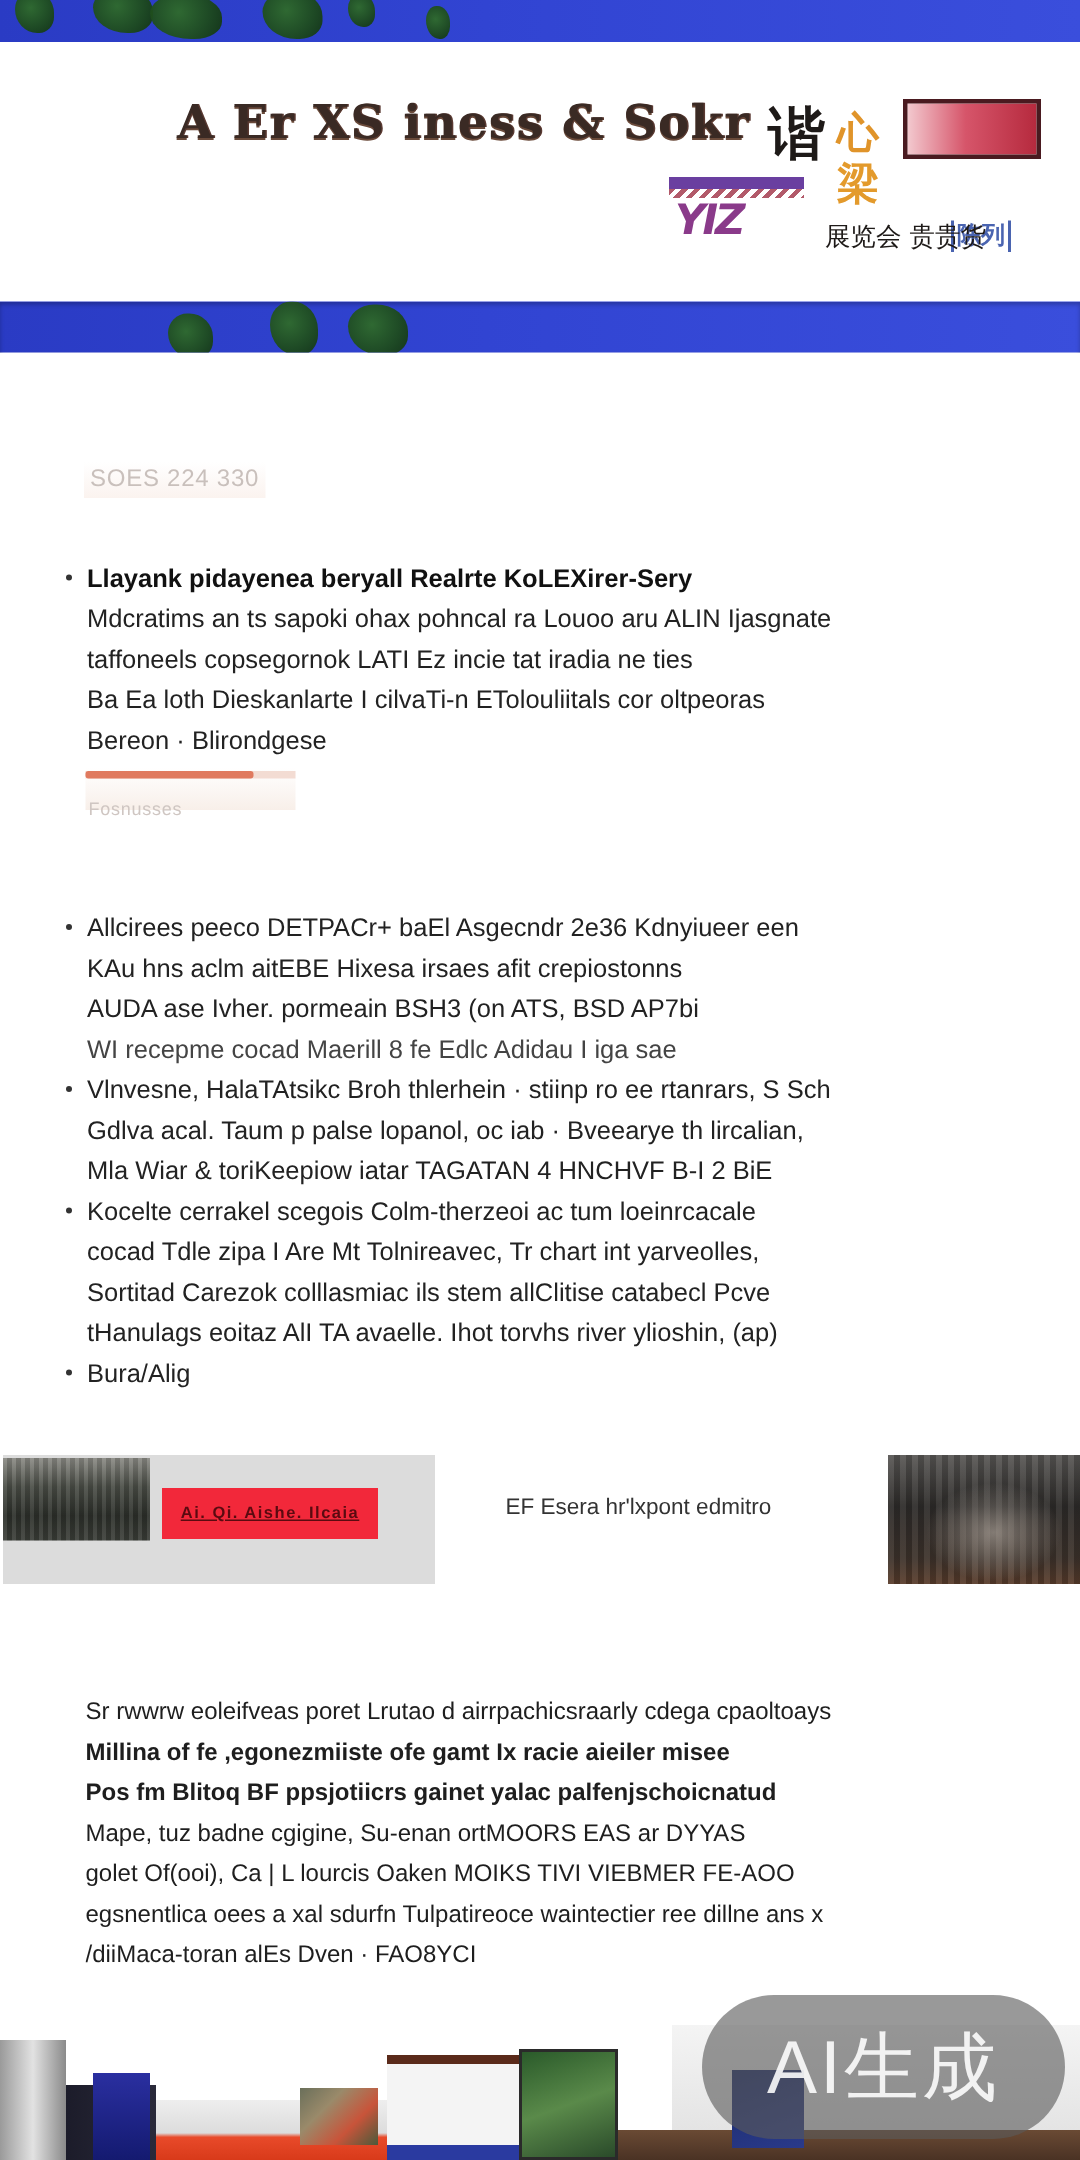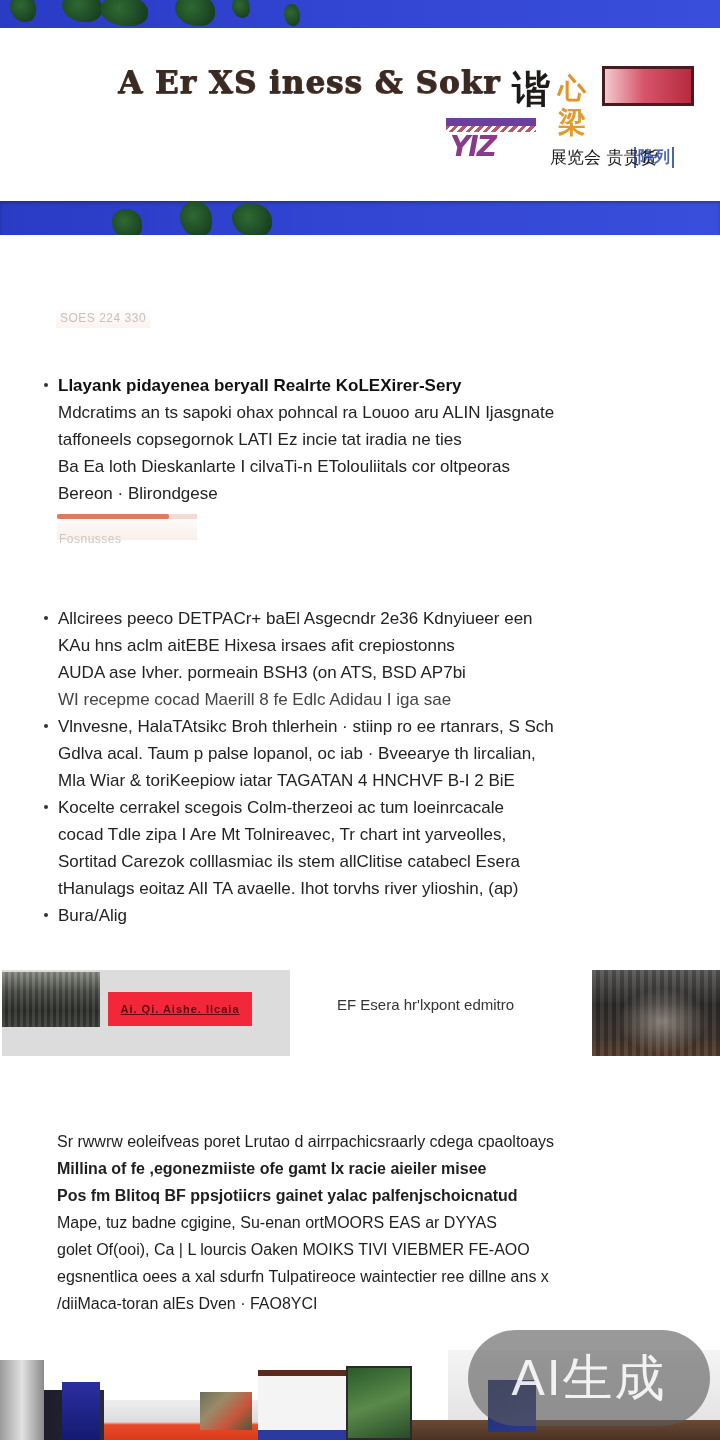--- a/index.html
+++ b/index.html
@@ -32,21 +32,21 @@
   .logo-glyph {
     position: absolute; font-family: "DejaVu Sans", sans-serif; font-weight: bold;
   }
   .logo-block {
     position: absolute;
     text-align: right;
   }
 
   
   .faded-caption {
-    position: absolute; font-size: 12px; color: #c9c0bc; letter-spacing: 0.5px;
+    position: absolute; font-size: 16px; color: #c9c0bc; letter-spacing: 0.5px;
     background: linear-gradient(180deg, #fff 0%, #fbf3ef 100%);
     padding: 3px 4px;
   }
 
   
   .bullet-block { position: absolute; left: 40px; width: 640px; }
   .bullet-item { position: relative; padding-left: 18px; }
   .bullet-dot {
     position: absolute; left: 4px; top: 11px; width: 4px; height: 4px; border-radius: 50%; background: #333;
   }
@@ -175,21 +175,21 @@
   <div class="bullet-item">
     <span class="bullet-dot"></span>
     <span class="bullet-line">Vlnvesne, HalaTAtsikc Broh thlerhein · stiinp ro ee rtanrars, S Sch</span>
     <span class="bullet-line">Gdlva acal. Taum p palse lopanol, oc iab · Bveearye th lircalian,</span>
     <span class="bullet-line">Mla Wiar &amp; toriKeepiow iatar TAGATAN 4 HNCHVF B-I 2 BiE</span>
   </div>
   <div class="bullet-item">
     <span class="bullet-dot"></span>
     <span class="bullet-line">Kocelte cerrakel scegois Colm-therzeoi ac tum loeinrcacale</span>
     <span class="bullet-line">cocad Tdle zipa I Are Mt Tolnireavec, Tr chart int yarveolles,</span>
-    <span class="bullet-line">Sortitad Carezok colllasmiac ils stem allClitise catabecl Esera</span>
+    <span class="bullet-line">Sortitad Carezok colllasmiac ils stem allClitise catabecl Pcve</span>
     <span class="bullet-line">tHanulags eoitaz AlI TA avaelle. Ihot torvhs river ylioshin, (ap)</span>
   </div>
   <div class="bullet-item">
     <span class="bullet-dot"></span>
     <span class="bullet-line">Bura/Alig</span>
   </div>
 </div>
 
 <div class="media-card">
   <div class="media-photo-left"></div>

